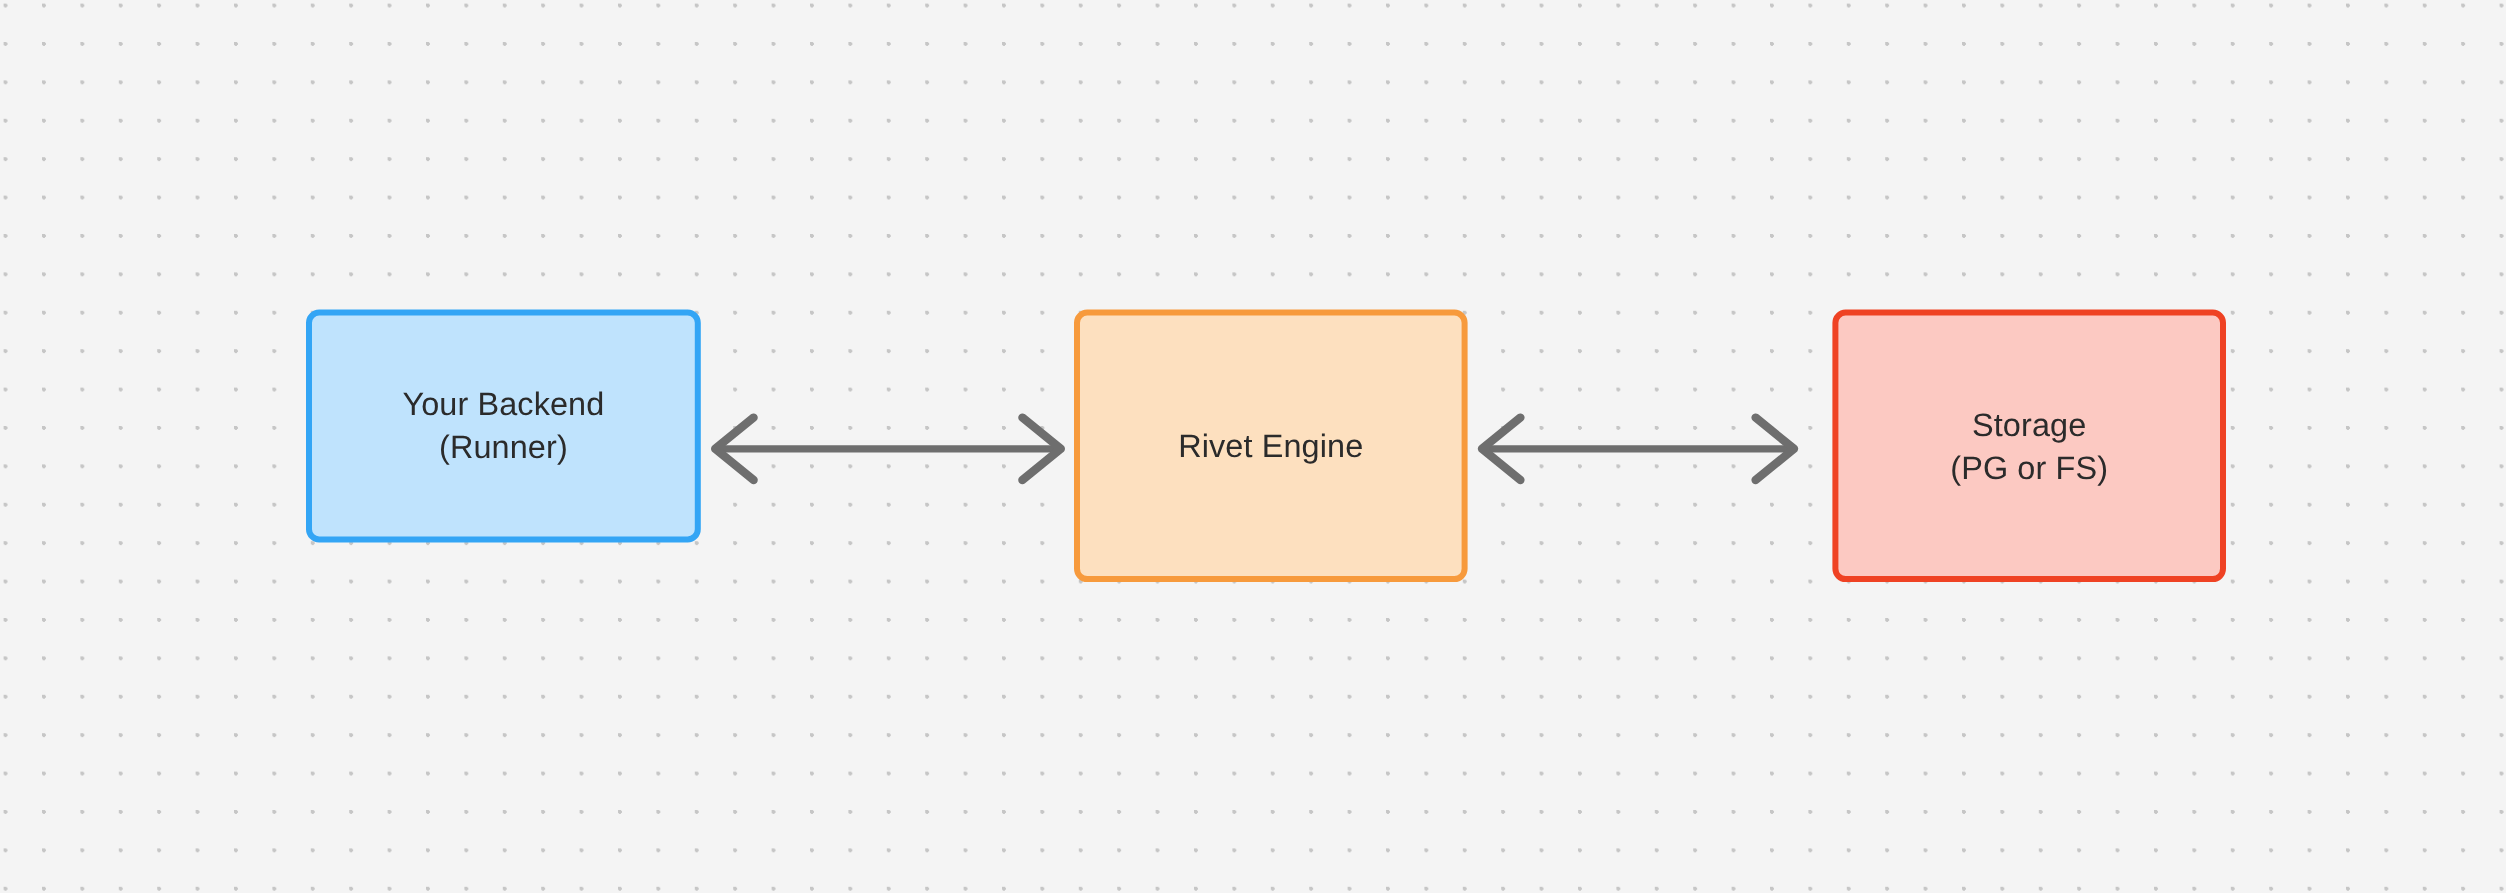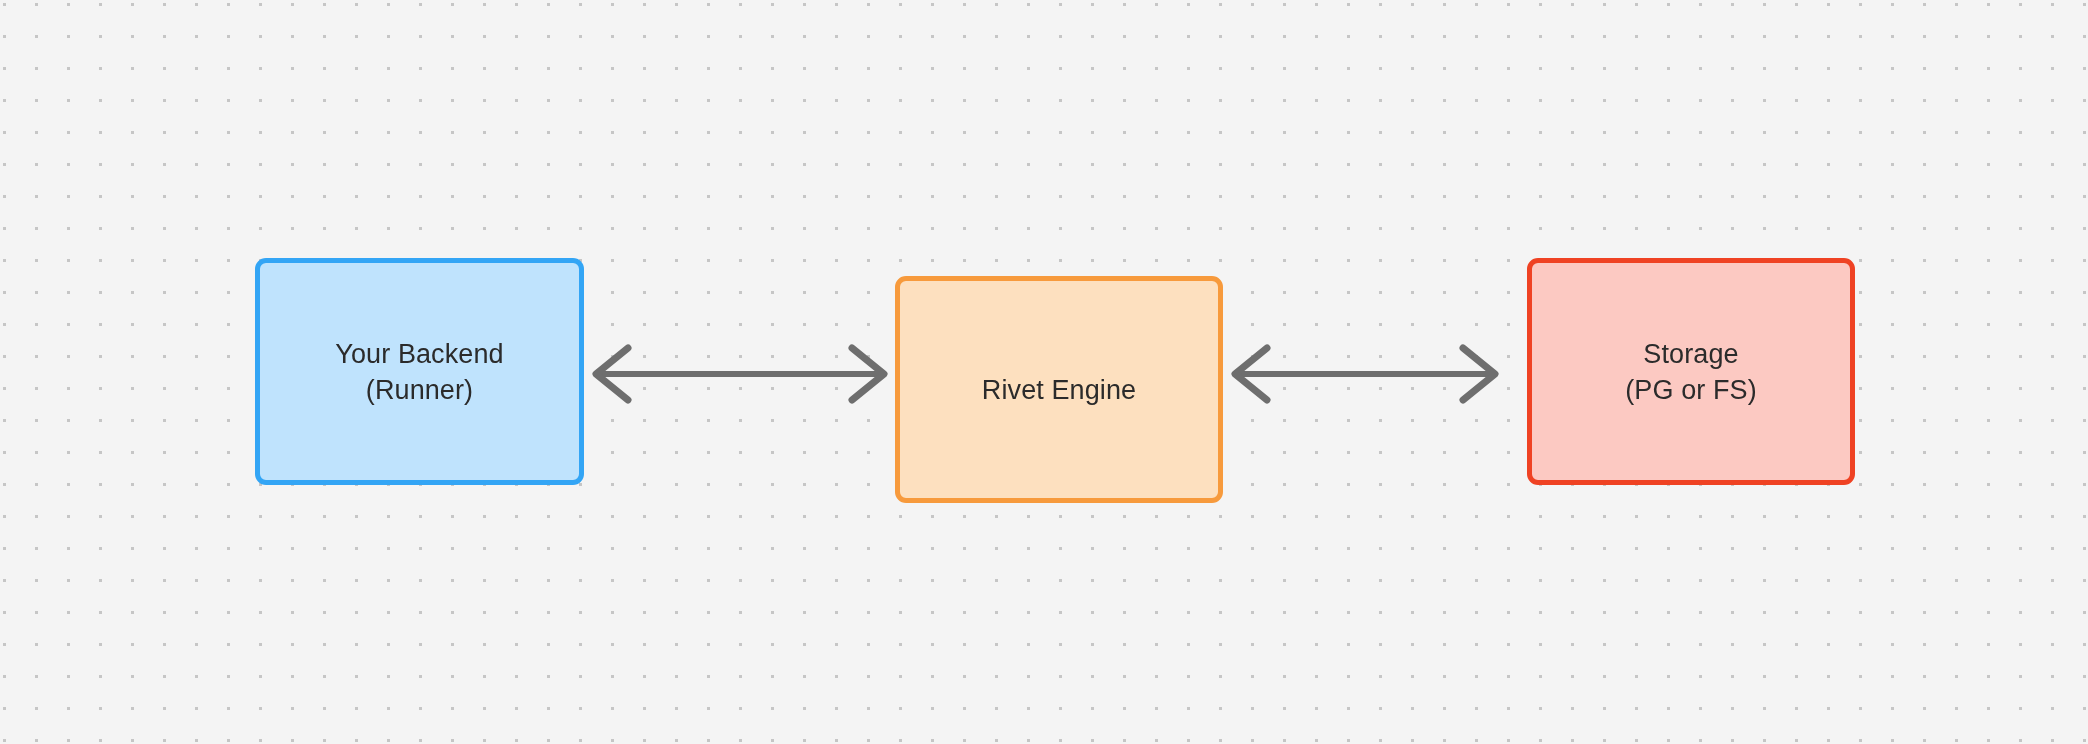--- a/index.html
+++ b/index.html
@@ -42,33 +42,32 @@
     color: #2b2b2b;
     letter-spacing: 0.1px;
     white-space: pre-line;
     font-weight: 400;
   }
 
   #node-backend {
     left: 255px;
     top: 258px;
     width: 329px;
-    height: 227px;
+    height: 194px;
     background: #bfe3fd;
     border-color: #33a5f5;
   }
 
   #node-engine {
     left: 895px;
     top: 258px;
     width: 328px;
     height: 227px;
     background: #fde0bf;
     border-color: #f79a3c;
-    margin-top: 18px;
   }
 
   #node-storage {
     left: 1506px;
     top: 258px;
     width: 328px;
     height: 227px;
     background: #fcc9c2;
     border-color: #ef4223;
     margin-left: 21px;

